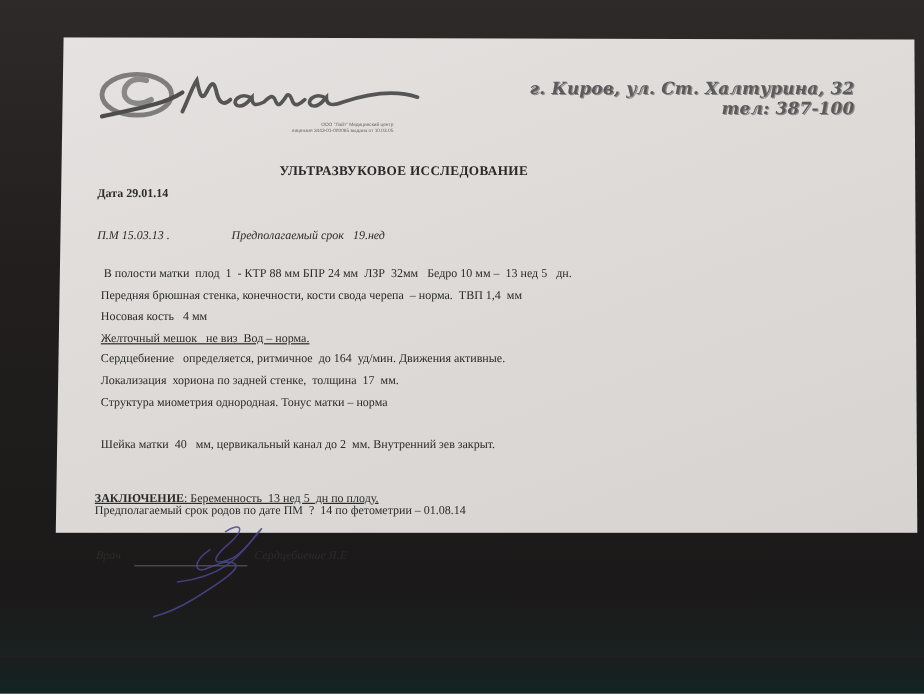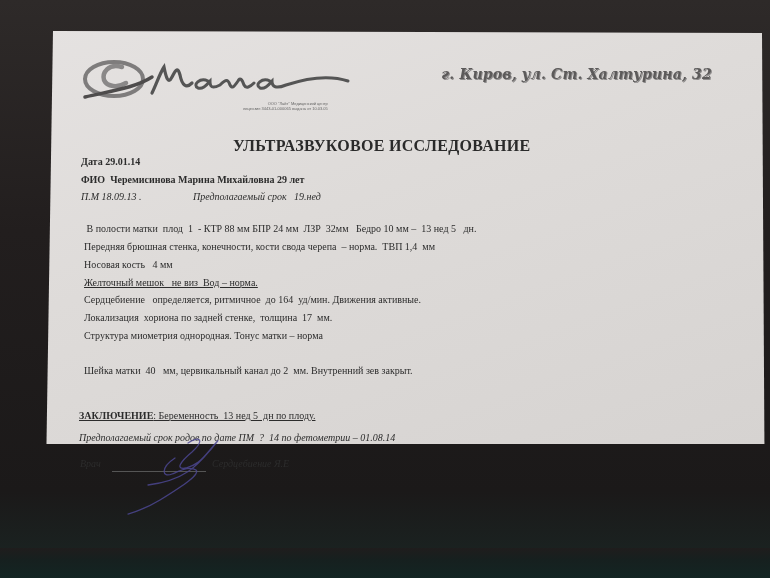--- a/index.html
+++ b/index.html
@@ -10,21 +10,21 @@
     background:linear-gradient(180deg,#1f1d1d 0%,#16201f 40%,#132523 100%);}
   .paper{position:absolute;left:0;top:0;width:770px;height:444px;
     clip-path:polygon(53px 31px,762px 33px,765px 541px,45px 537px);
     background:linear-gradient(160deg,#e6e3e2 0%,#dedbd9 45%,#d6d3d1 100%);}
   .logo-svg{position:absolute;left:80px;top:55px;}
   .lic{position:absolute;left:243px;top:101px;font-family:"Liberation Sans",sans-serif;
     font-size:4px;color:#666;text-align:right;line-height:5px;}
   .addr{position:absolute;right:58px;top:66px;text-align:right;font-family:"DejaVu Serif",serif;
     font-style:italic;font-weight:bold;font-size:14px;color:#5c5a5a;line-height:17px;
     text-shadow:1px 1px 0 #8d8b8b;letter-spacing:0.2px;}
-  .title{position:absolute;left:233px;top:137px;font-size:16px;font-weight:bold;color:#2a2a2a;letter-spacing:0.3px;}
+  .title{position:absolute;left:233px;top:137px;font-size:11px;font-weight:bold;color:#2a2a2a;letter-spacing:0.3px;}
   .t{position:absolute;color:#2c2c2c;font-size:10px;white-space:pre;}
   .b{font-weight:bold;}
   .i{font-style:italic;}
   .sig{position:absolute;left:0;top:0;}
   .line{position:absolute;left:112px;top:471px;width:94px;border-top:1px solid #555;}
 </style>
 </head>
 <body>
 
 <div class="bg-bottom"></div>
@@ -39,40 +39,40 @@
     <path d="M128 26 C120 22 112 30 118 33 C124 35 128 28 130 26 C130 32 132 34 140 30 C146 24 148 24 150 30 C152 34 154 32 158 26 C160 22 162 24 164 30 C166 34 170 32 174 28" fill="none" stroke="#555" stroke-width="3" stroke-linecap="round"></path>
     <path d="M190 26 C182 22 174 30 180 33 C186 35 190 28 192 26 C192 32 196 34 206 30 C230 22 250 20 268 26" fill="none" stroke="#555" stroke-width="3" stroke-linecap="round"></path>
   </svg>
   <div class="lic">
     <div>ООО "Лайт" Медицинский центр</div>
     <div>лицензия 3443-01-000065  выдана от 10.03.05</div>
   </div>
 
   <div class="addr">
     <div>г. Киров, ул. Ст. Халтурина, 32</div>
+    <div>тел: 387-100</div>
   </div>
 
   <div class="title">УЛЬТРАЗВУКОВОЕ ИССЛЕДОВАНИЕ</div>
 
   <div class="t b" style="left:81px;top:156px;">Дата 29.01.14</div>
-  <div class="t b" style="left:81px;top:174px;"><span>ФИО</span>  <span>Черемисинова Марина Михайловна 29 лет</span></div>
-  <div class="t i" style="left:81px;top:191px;">П.М 18.09.13 .</div>
+  <div class="t i" style="left:81px;top:191px;">П.М 15.03.13 .</div>
   <div class="t i" style="left:193px;top:191px;">Предполагаемый срок   19.нед</div>
 
   <div class="t" style="left:84px;top:223px;"> В полости матки  плод  1  - КТР 88 мм БПР 24 мм  ЛЗР  32мм   Бедро 10 мм –  13 нед 5   дн.</div>
   <div class="t" style="left:84px;top:241px;">Передняя брюшная стенка, конечности, кости свода черепа  – норма.  ТВП 1,4  мм</div>
   <div class="t" style="left:84px;top:259px;">Носовая кость   4 мм</div>
   <div class="t" style="left:84px;top:277px;text-decoration:underline;">Желточный мешок   не виз  Вод – норма.</div>
   <div class="t" style="left:84px;top:294px;">Сердцебиение   определяется, ритмичное  до 164  уд/мин. Движения активные.</div>
   <div class="t" style="left:84px;top:312px;">Локализация  хориона по задней стенке,  толщина  17  мм.</div>
   <div class="t" style="left:84px;top:330px;">Структура миометрия однородная. Тонус матки – норма</div>
   <div class="t" style="left:84px;top:365px;">Шейка матки  40   мм, цервикальный канал до 2  мм. Внутренний зев закрыт.</div>
 
   <div class="t" style="left:79px;top:410px;text-decoration:underline;"><span class="b">ЗАКЛЮЧЕНИЕ</span><span>: Беременность  13 нед 5  дн по плоду.</span></div>
-  <div class="t" style="left:79px;top:432px;font-style:italic;">Предполагаемый срок родов по дате ПМ  ?  14 по фетометрии – 01.08.14</div>
+  <div class="t" style="left:79px;top:420px;">Предполагаемый срок родов по дате ПМ  ?  14 по фетометрии – 01.08.14</div>
 
   <div class="t i" style="left:80px;top:458px;">Врач</div>
   <div class="line"></div>
   <div class="t i" style="left:212px;top:458px;">Сердцебиение Я.Е</div>
 
   <svg class="sig" width="770" height="578" viewBox="0 0 770 578">
     <path d="M188 443 C200 435 205 440 192 452 C180 462 175 470 186 468 C196 465 200 462 210 450 C218 440 222 436 212 448 C200 462 188 480 148 485 M175 458 C160 468 162 478 172 474 C182 470 190 466 196 470 C200 474 186 484 160 500 C150 506 142 510 128 514" fill="none" stroke="#4b4790" stroke-width="1.3" stroke-linecap="round" opacity="0.85"></path>
   </svg>
 </div>
 

